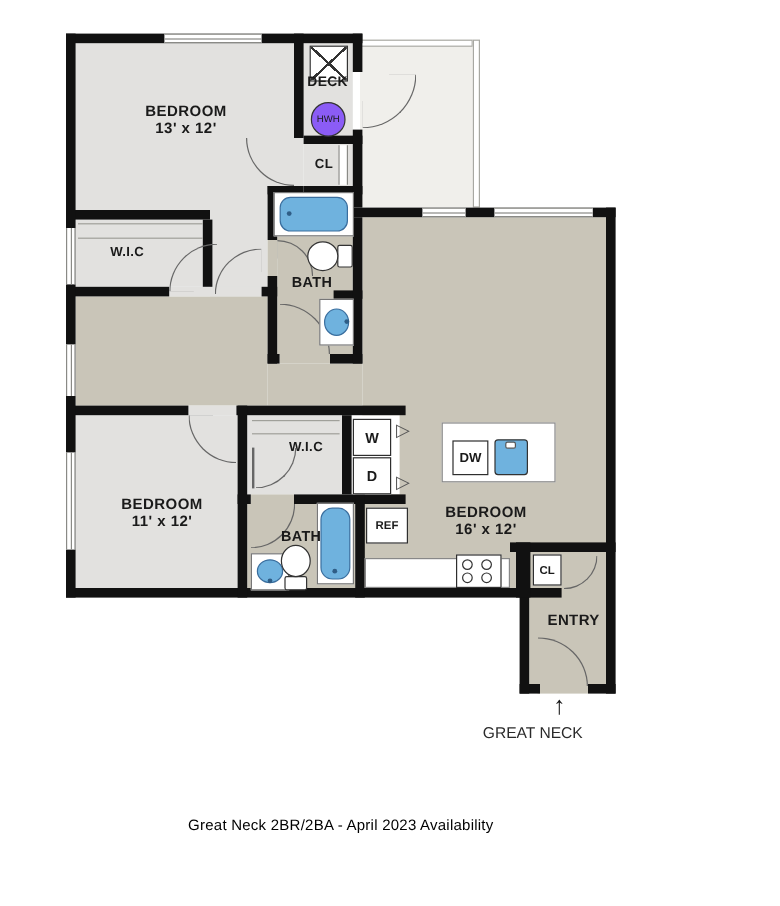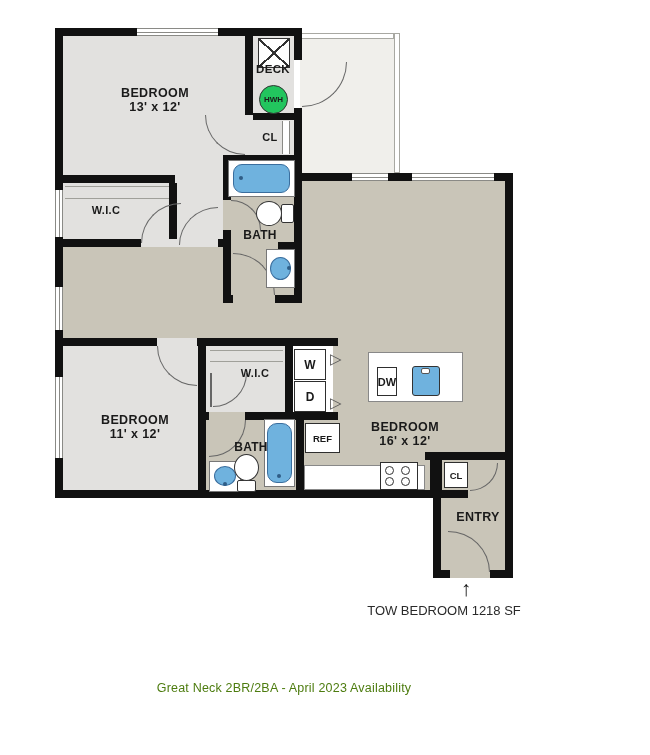--- a/index.html
+++ b/index.html
@@ -35,26 +35,26 @@
   .dot{position:absolute;width:4px;height:4px;background:#2f5d86;border-radius:50%;}
   .burner{position:absolute;width:9px;height:9px;border:1.5px solid #333;border-radius:50%;box-sizing:border-box;background:#fff;}
   .rl{position:absolute;text-align:center;color:#1a1a1a;font-weight:bold;
       font-size:12.5px;line-height:14px;letter-spacing:.4px;}
   .sl{position:absolute;text-align:center;color:#1a1a1a;font-weight:bold;
       font-size:11px;line-height:12px;letter-spacing:.3px;}
   .xbox{position:absolute;background:
         linear-gradient(to top right, transparent calc(50% - 1px), #333 calc(50% - 1px), #333 calc(50% + 1px), transparent calc(50% + 1px)),
         linear-gradient(to bottom right, transparent calc(50% - 1px), #333 calc(50% - 1px), #333 calc(50% + 1px), transparent calc(50% + 1px)),
         #fff;border:1.5px solid #333;box-sizing:border-box;}
-  .circle{position:absolute;background:#22c55e;border:1.5px solid #333;border-radius:50%;box-sizing:border-box;
-          display:flex;align-items:center;justify-content:center;font-weight:bold;color:#1a1a1a;}
+  .circle{position:absolute;background:#8b5cf6;border:1.5px solid #333;border-radius:50%;box-sizing:border-box;
+          display:flex;align-items:center;justify-content:center;font-weight:normal;color:#1a1a1a;}
   .tri{position:absolute;color:#555;font-size:15px;line-height:15px;}
   .annot{position:absolute;text-align:center;color:#2a2a2a;font-size:13px;line-height:15px;}
   .arrow{position:absolute;text-align:center;color:#111;font-size:21px;font-weight:bold;line-height:21px;}
-  .caption{position:absolute;text-align:center;color:#4d7c0f;font-size:12.5px;letter-spacing:.2px;}
+  .caption{position:absolute;text-align:center;color:#000000;font-size:12.5px;letter-spacing:.2px;}
   .leaf{position:absolute;background:#666;}
 </style>
 </head>
 <body>
 
 <div id="canvas">
 
   <div class="fl" style="left:63px;top:36px;width:190px;height:139px;"></div>
   <div class="fl" style="left:175px;top:175px;width:48px;height:72px;"></div>
   <div class="fl" style="left:63px;top:183px;width:106px;height:56px;"></div>
@@ -165,21 +165,21 @@
   <div class="wbox" style="left:294px;top:349px;width:32px;height:31px;font-size:12px;">
       <span>W</span>
     </div>
   <div class="wbox" style="left:294px;top:381px;width:32px;height:31px;font-size:12px;">
       <span>D</span>
     </div>
   <div class="tri" style="left:330px;top:351px;">▷</div>
   <div class="tri" style="left:330px;top:395px;">▷</div>
 
   <div class="fixbox" style="left:368px;top:352px;width:95px;height:50px;border-color:#888;"></div>
-  <div class="wbox" style="left:377px;top:367px;width:20px;height:29px;font-size:11px;text-align:right;">
+  <div class="wbox" style="left:377px;top:367px;width:30px;height:29px;font-size:11px;text-align:right;">
       <span>DW</span>
     </div>
   <div class="blue" style="left:412px;top:366px;width:28px;height:30px;border-radius:3px;border-color:#333;"></div>
   <div class="fw" style="left:421px;top:368px;width:9px;height:6px;border-radius:2px;border:1px solid #555;box-sizing:border-box;"></div>
   <div class="fixbox" style="left:304px;top:465px;width:121px;height:25px;border-color:#888;"></div>
   <div class="wbox" style="left:380px;top:462px;width:38px;height:28px;"></div>
   <div class="burner" style="left:385px;top:466px;"></div>
   <div class="burner" style="left:401px;top:466px;"></div>
   <div class="burner" style="left:385px;top:477px;"></div>
   <div class="burner" style="left:401px;top:477px;"></div>
@@ -219,18 +219,18 @@
   <div class="rl" style="left:335px;top:420px;width:140px;">
     <div>BEDROOM</div>
     <div>16' x 12'</div>
   </div>
   <div class="sl" style="left:444px;top:511px;width:68px;font-size:12.5px;">
     <div>ENTRY</div>
   </div>
 
   <div class="arrow" style="left:451px;top:578px;width:30px;">↑</div>
   <div class="annot" style="left:314px;top:603px;width:260px;">
-    <div>TOW BEDROOM 1218 SF</div>
+    <div>GREAT NECK</div>
   </div>
 
   <div class="caption" style="left:84px;top:681px;width:400px;">Great Neck 2BR/2BA - April 2023 Availability</div>
 
 </div>
 
 </body></html>

